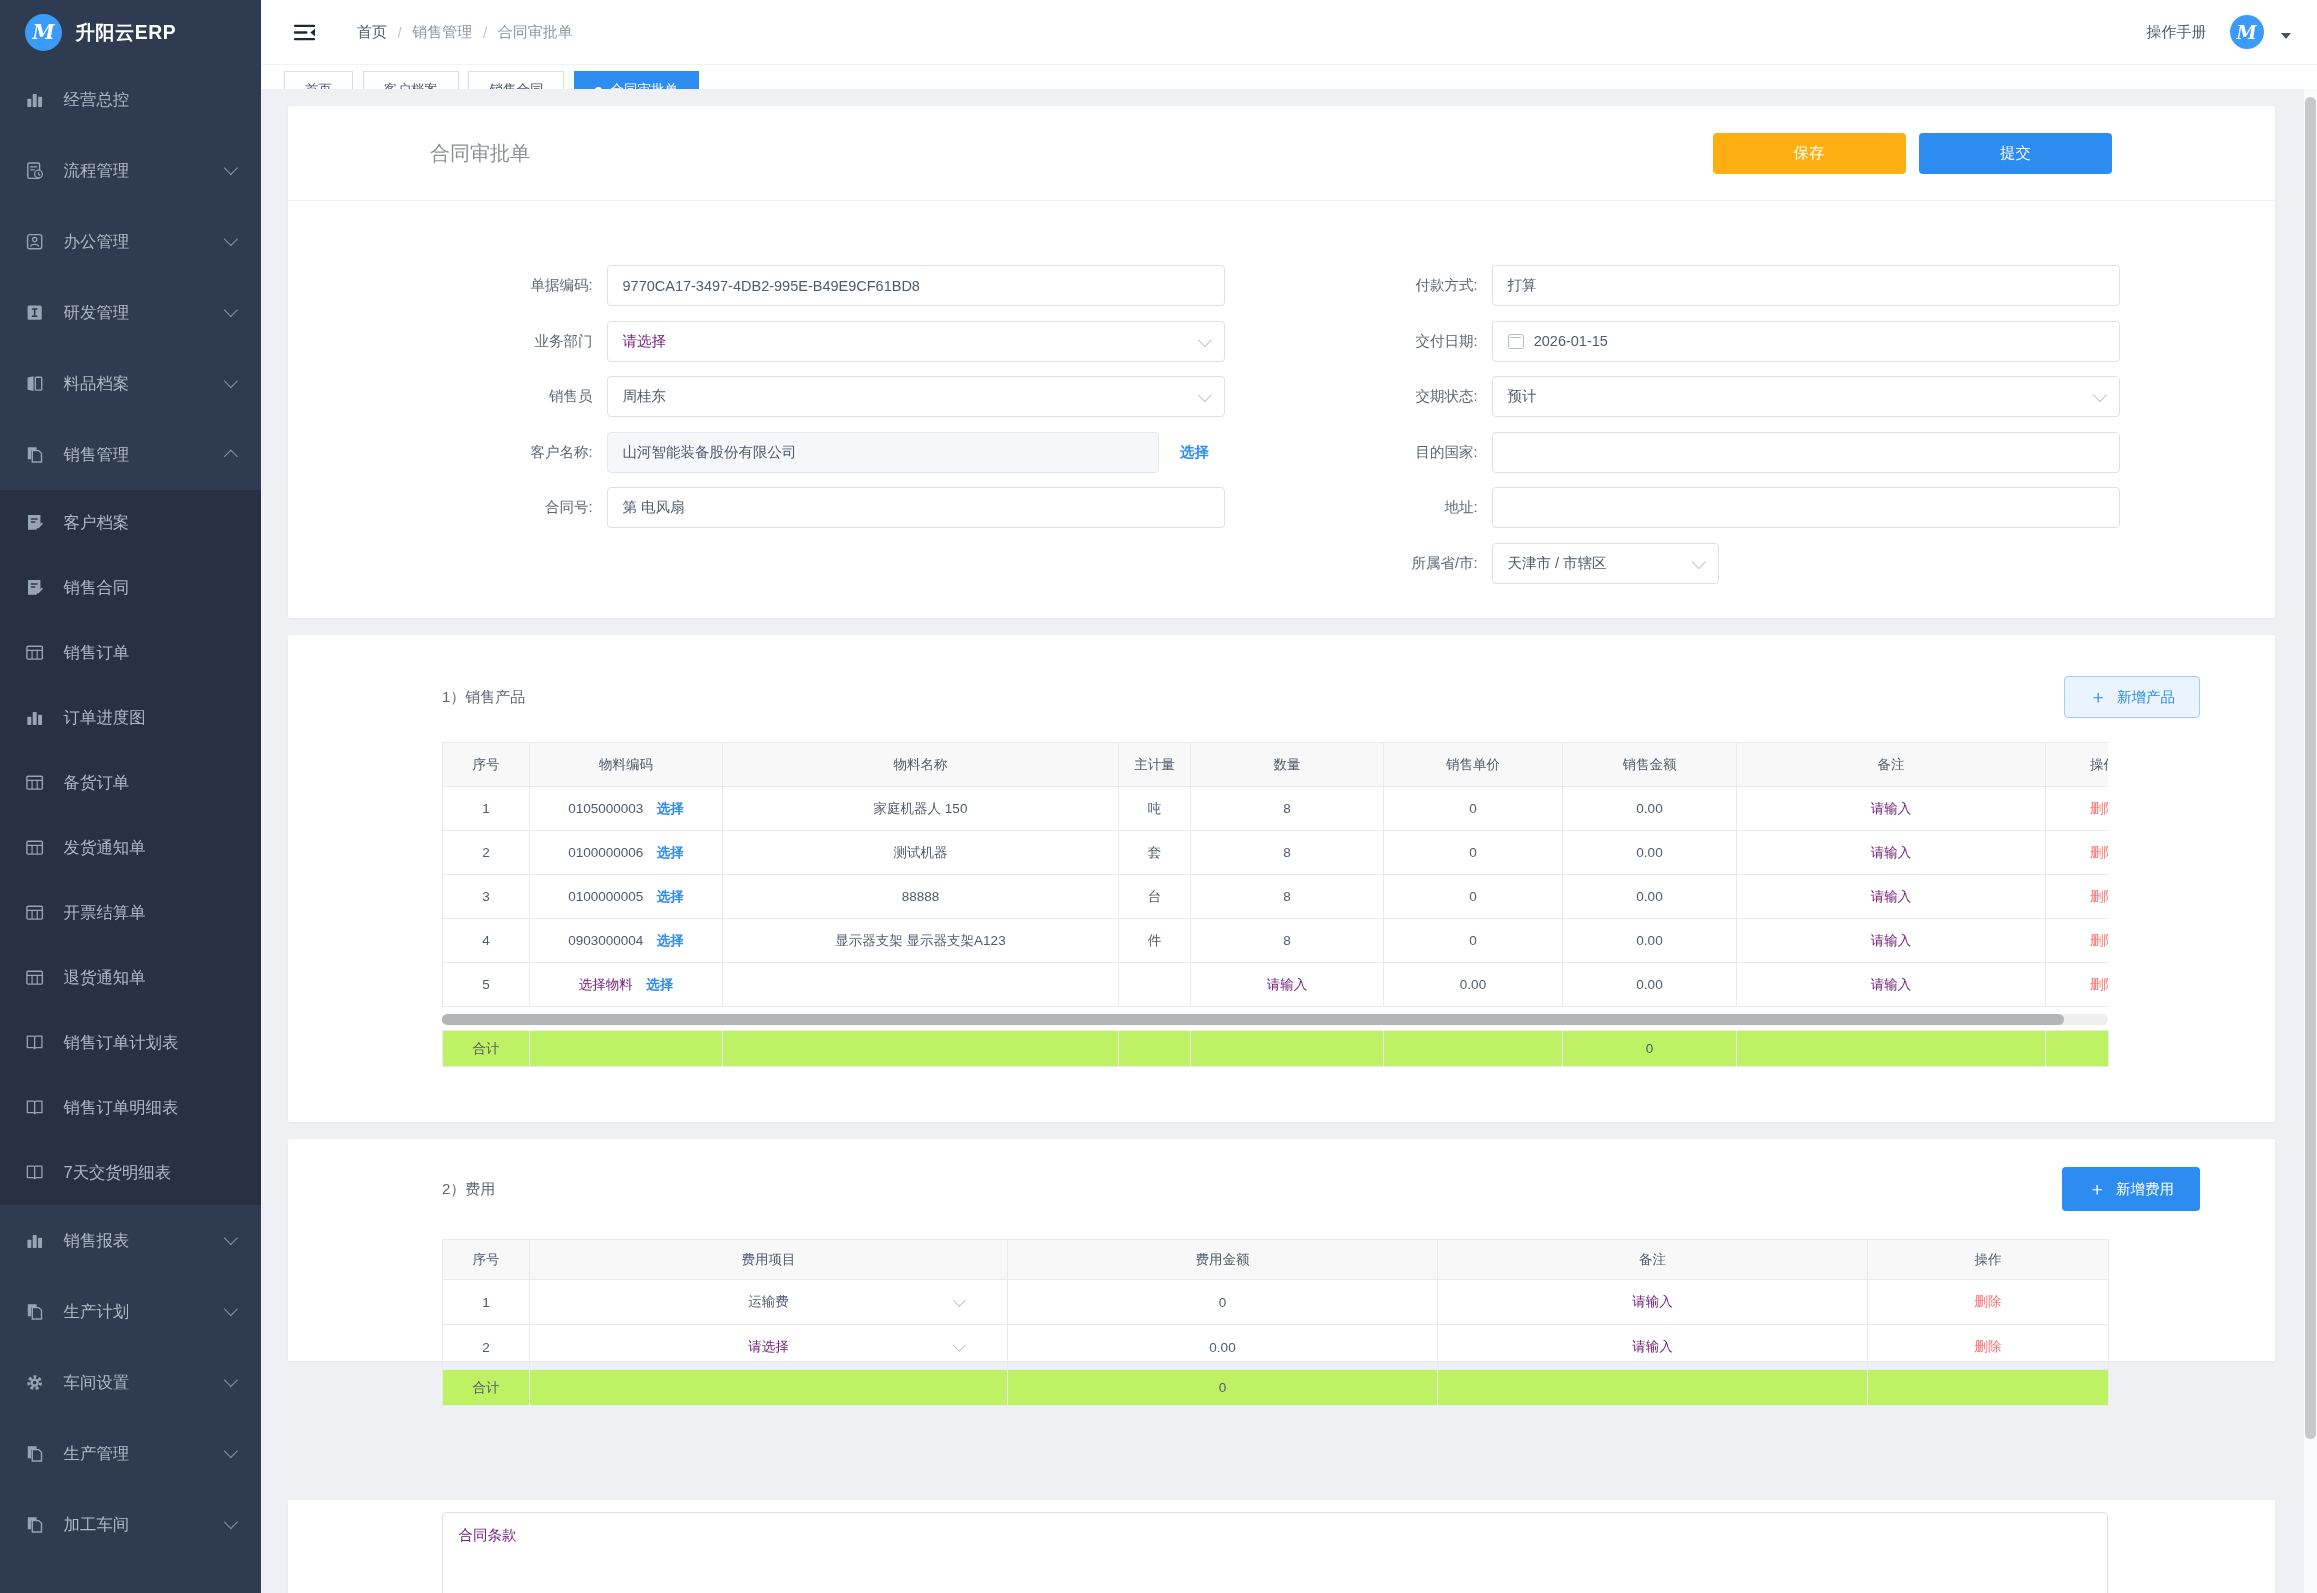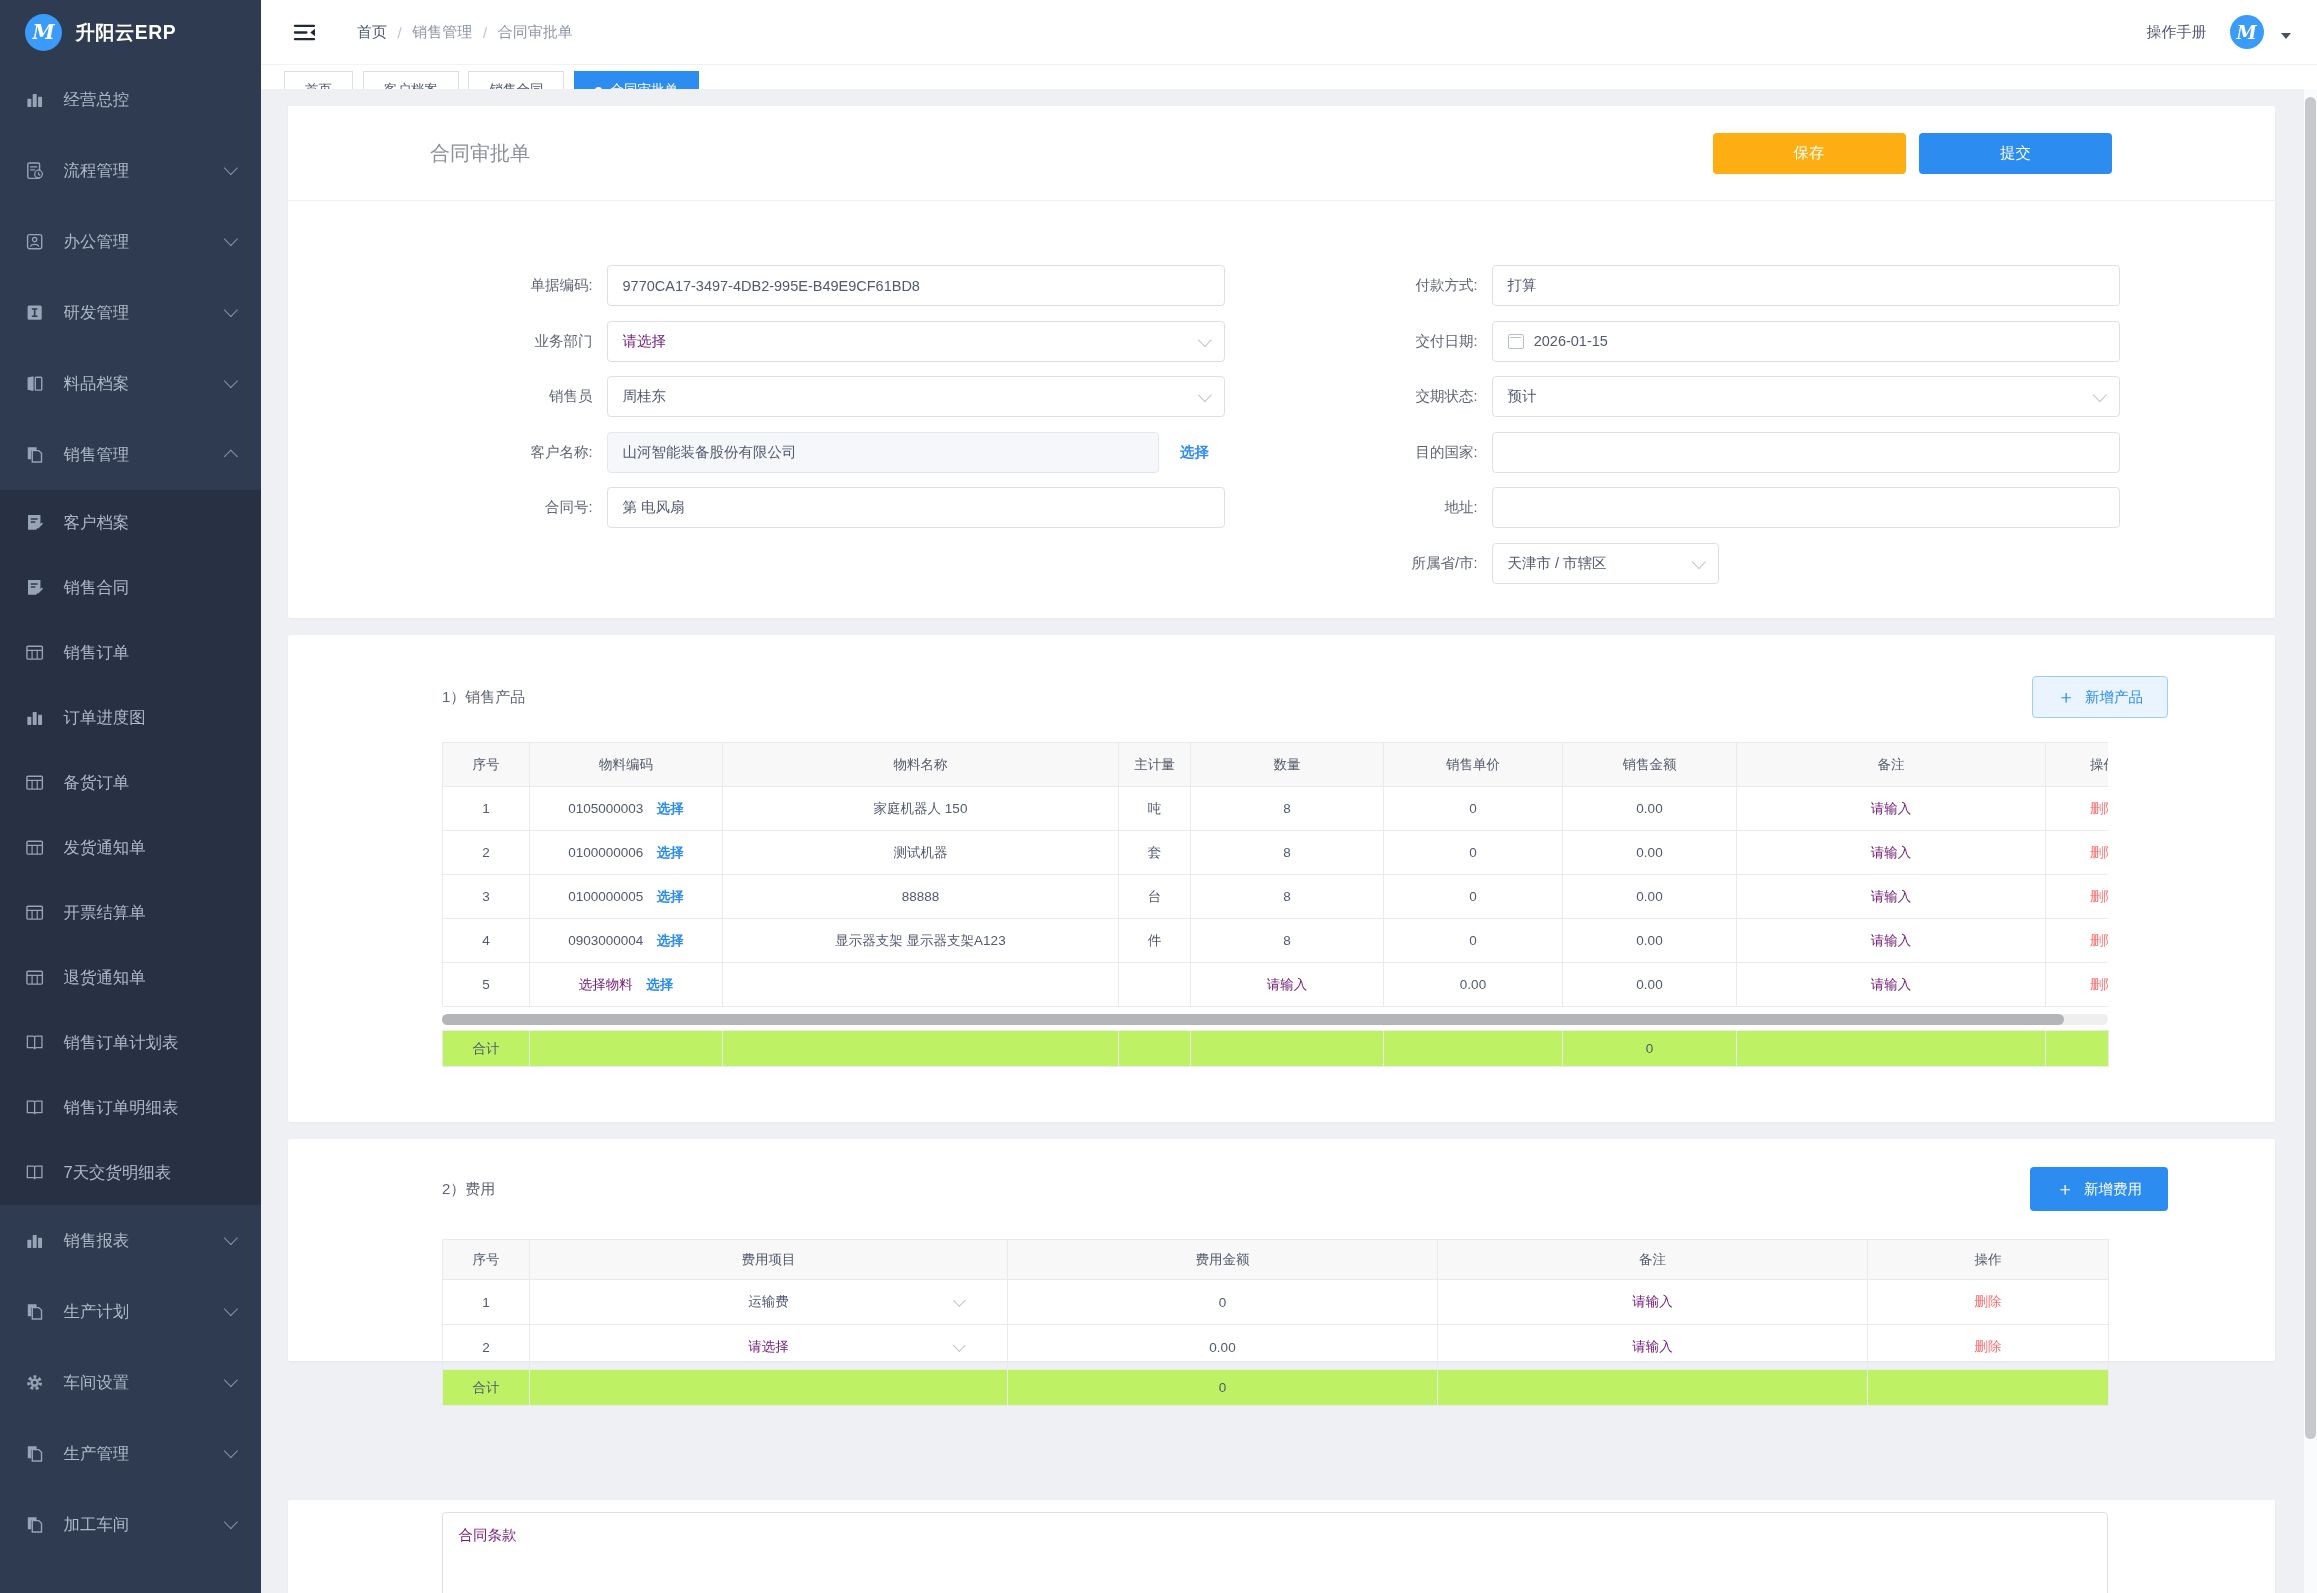--- a/index.html
+++ b/index.html
@@ -70,21 +70,21 @@
   .ctrl.narrow{width:227px !important;}
   .ph{color:#701a75;}
   .chev-d{position:absolute;right:14.5px;top:50%;width:8.7px;height:8.7px;margin-top:-6.8px;
           border-right:1.4px solid #c0c4cc;border-bottom:1.4px solid #c0c4cc;transform:rotate(45deg);}
   .cal{width:14.5px;height:13.5px;border:1.4px solid #b8bfc9;border-radius:1.9px;margin-right:9.7px;position:relative;flex:0 0 14.5px;}
   .cal::before{content:"";position:absolute;left:1.9px;right:1.9px;top:2.4px;border-top:1.4px solid #b8bfc9;}
   .field-link{margin-left:21px;color:var(--accent);font-size:14.5px;font-weight:600;cursor:pointer;white-space:nowrap;}
   
   .card-products{top:546px;height:487px;}
   .card-fees{top:1050px;height:222px;}
-  .sec-head{display:flex;align-items:center;justify-content:space-between;padding:41px 107px 0 154px;height:42px;box-sizing:content-box;}
+  .sec-head{display:flex;align-items:center;justify-content:space-between;padding:41px 75px 0 154px;height:42px;box-sizing:content-box;}
   .card-fees .sec-head{padding-top:29px;}
   .sec-title{font-size:15px;color:#5f6673;}
   .btn-ghost{height:42px;padding:0 24px;border:1px solid #9ecdf9;background:#e9f4fe;color:var(--accent);
              border-radius:3.9px;font-size:14.5px;display:flex;align-items:center;gap:9.7px;cursor:pointer;font-family:inherit;}
   .btn-solid{height:44px;padding:0 26px;border:none;background:var(--accent);color:#fff;border-radius:3.9px;
              font-size:14.5px;display:flex;align-items:center;gap:9.7px;cursor:pointer;font-family:inherit;}
   .plus{font-size:18.3px;margin-top:-1.9px;}
   .twrap{margin:24px 167px 0 154px;}
   .card-fees .twrap{margin-top:29px;}
   .tclip{width:1666px;overflow:hidden;}

